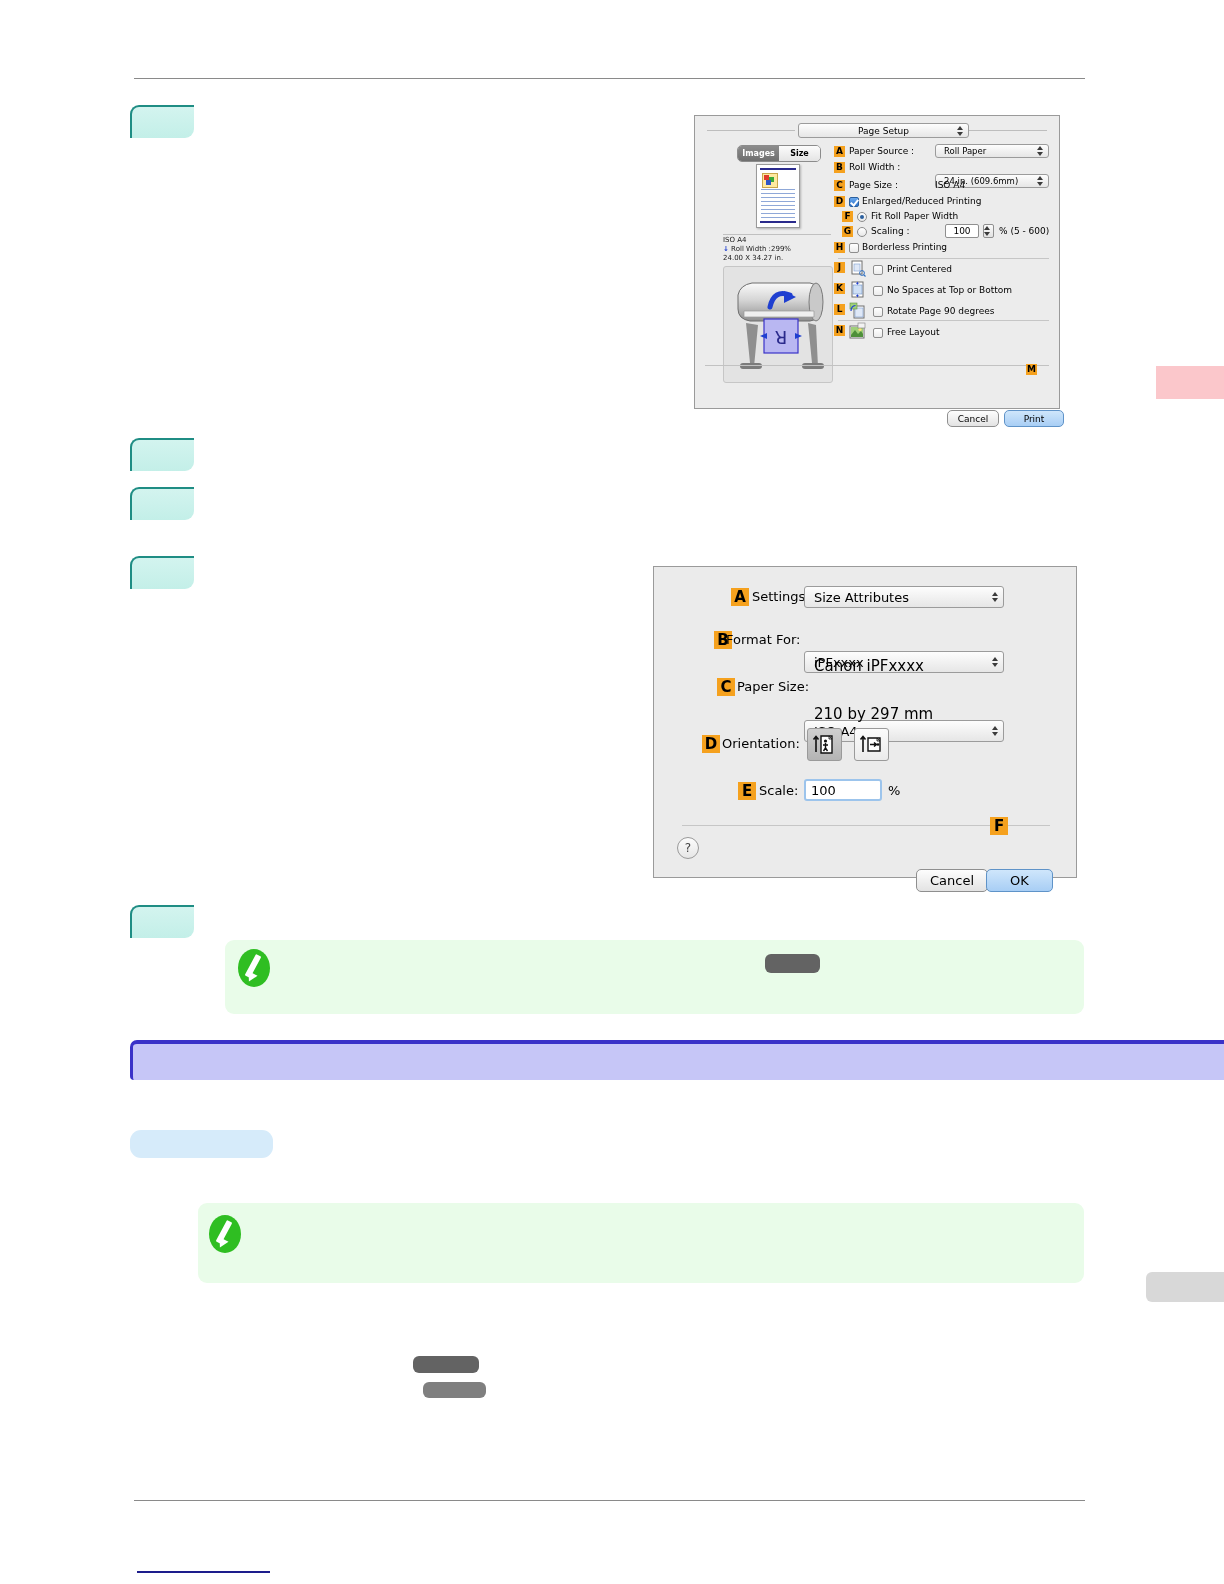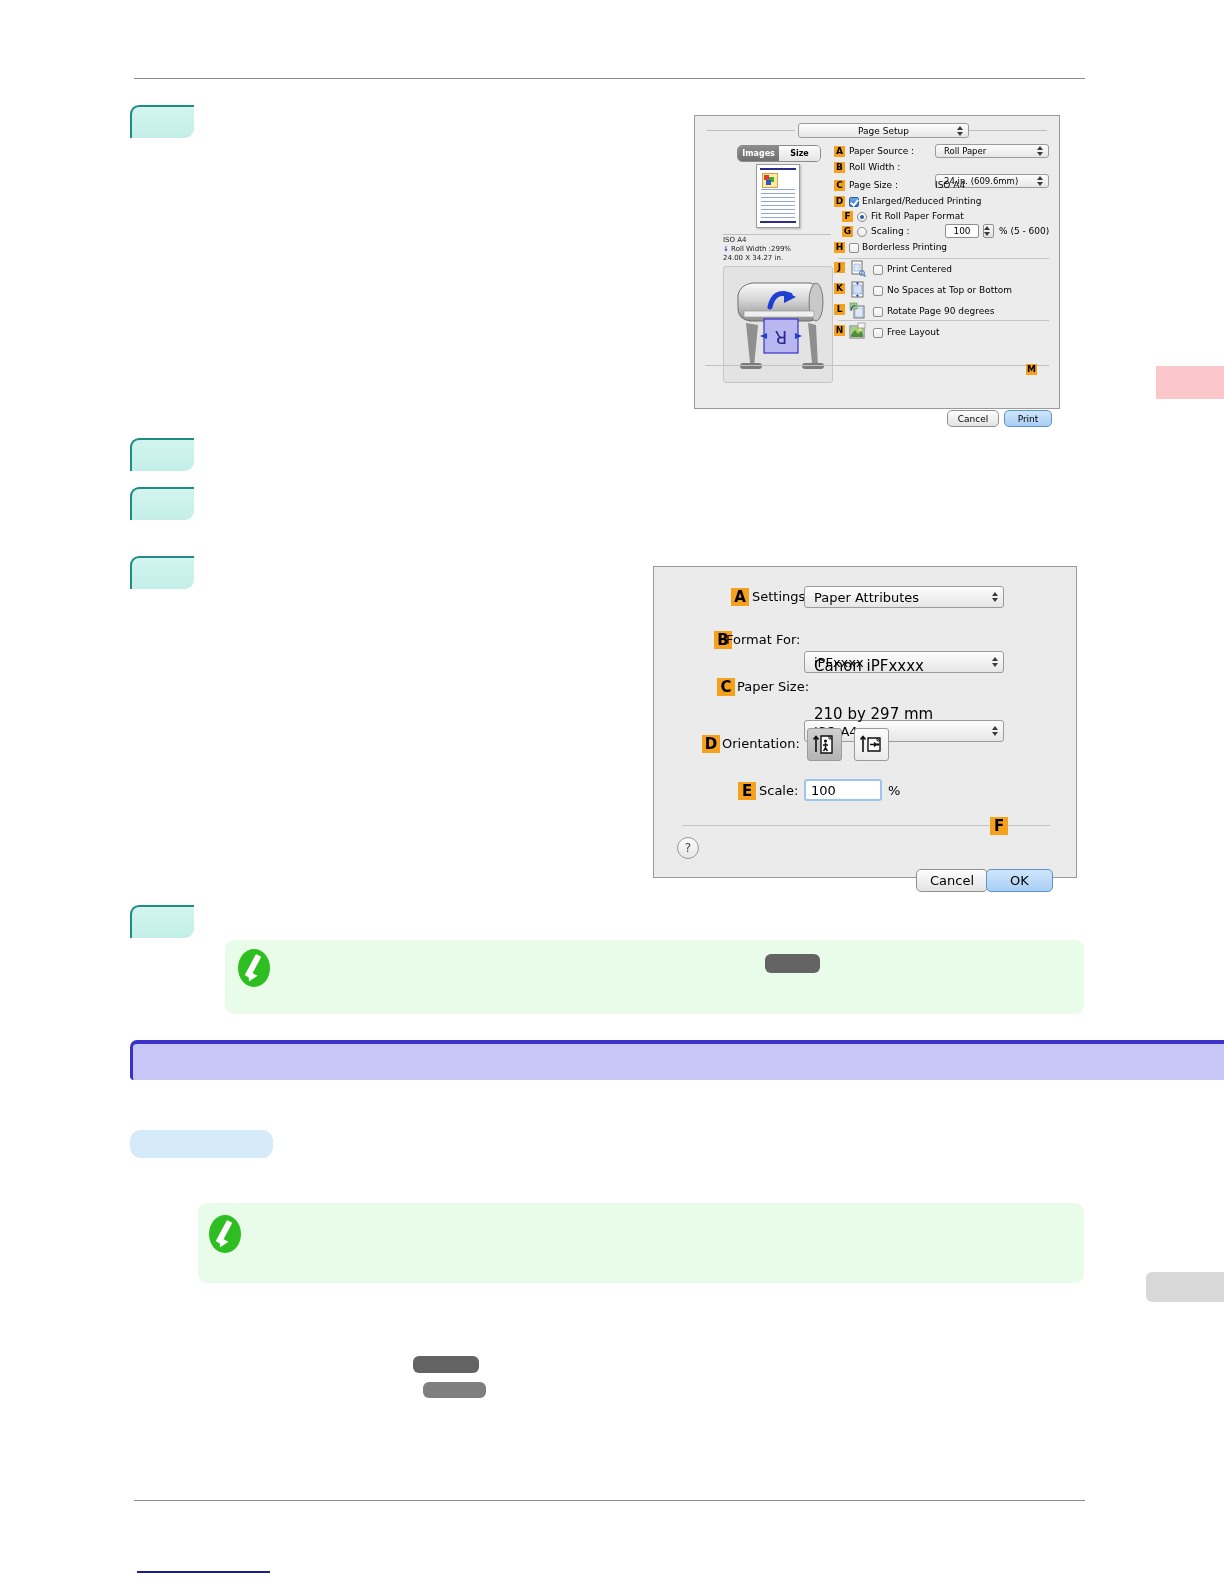--- a/index.html
+++ b/index.html
@@ -278,21 +278,21 @@
     <span class="badge" style="left:139px;top:64px;">C</span>
     <span class="row-label" style="left:154px;top:64px;">Page Size :</span>
     <span class="row-label" style="left:240px;top:64px;">ISO A4</span>
 
     <span class="badge" style="left:139px;top:80px;">D</span>
     <span class="cb checked" style="width:10px;height:10px;position:absolute;left:154px;top:81px;"></span>
     <span class="row-label" style="left:167px;top:80px;">Enlarged/Reduced Printing</span>
 
     <span class="badge" style="left:147px;top:95px;">F</span>
     <span class="rb on" style="width:10px;height:10px;position:absolute;left:162px;top:96px;"></span>
-    <span class="row-label" style="left:176px;top:95px;">Fit Roll Paper Format</span>
+    <span class="row-label" style="left:176px;top:95px;">Fit Roll Paper Width</span>
 
     <span class="badge" style="left:147px;top:110px;">G</span>
     <span class="rb" style="width:10px;height:10px;position:absolute;left:162px;top:111px;"></span>
     <span class="row-label" style="left:176px;top:110px;">Scaling :</span>
     <div style="position:absolute;left:250px;top:108px;width:34px;height:14px;background:#fff;border:1px solid #8f8f8f;border-radius:2px;font-size:9px;display:flex;align-items:center;justify-content:center;box-sizing:border-box;">
       <span>100</span>
     </div>
     <div style="position:absolute;left:288px;top:108px;width:11px;height:14px;border:1px solid #8f8f8f;border-radius:2px;background:linear-gradient(180deg,#fbfbfb,#e2e2e2);box-sizing:border-box;">
       <span class="arrows" style="right:3px;">
           <i class="up"></i>
@@ -348,31 +348,31 @@
       <rect x="9" y="1" width="7" height="5" fill="#f2f2f2" stroke="#7d7d7d" stroke-width="0.6"></rect>
     </svg>
     <span class="cb" style="width:10px;height:10px;position:absolute;left:178px;top:212px;"></span>
     <span class="row-label" style="left:192px;top:211px;">Free Layout</span>
 
     <div class="btm-rule"></div>
     <div class="btn" style="position:absolute;left:252px;top:261px;width:52px;height:17px;font-size:9px;">
       <span>Cancel</span>
     </div>
     <span class="badge" style="left:331px;top:248px;">M</span>
-    <div class="btn default" style="position:absolute;left:309px;top:261px;width:48px;height:17px;font-size:9px;">
+    <div class="btn default" style="position:absolute;left:309px;top:261px;width:60px;height:17px;font-size:9px;">
       <span>Print</span>
     </div>
   </div>
 
   <div class="mac-dialog" id="dlg-pageattr">
 
     <span class="badge" style="left:77px;top:21px;">A</span>
     <span class="lbl" style="left:98px;top:22px;">Settings:</span>
     <div class="pulldown" style="left:150px;top:19px;width:200px;height:22px;padding-left:9px;">
-      <span class="pd-text">Paper Attributes</span>
+      <span class="pd-text">Size Attributes</span>
       <span class="arrows">
           <i class="up"></i>
           <i class="dn"></i>
         </span>
     </div>
 
     <span class="badge" style="left:60px;top:64px;">B</span>
     <span class="lbl" style="left:72px;top:65px;">Format For:</span>
     <div class="pulldown" style="left:150px;top:62px;width:200px;height:22px;padding-left:9px;">
       <span class="pd-text">iPFxxxx</span>

